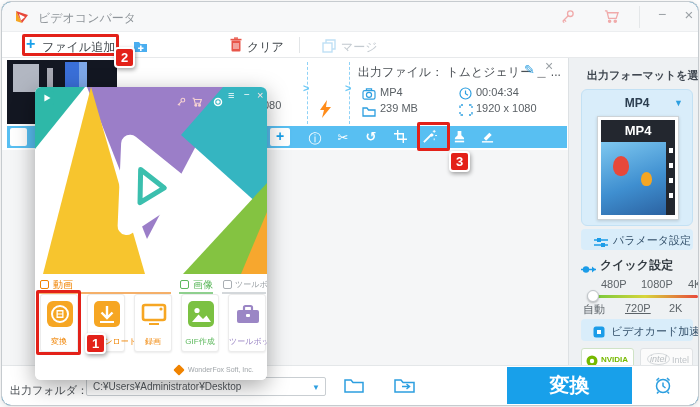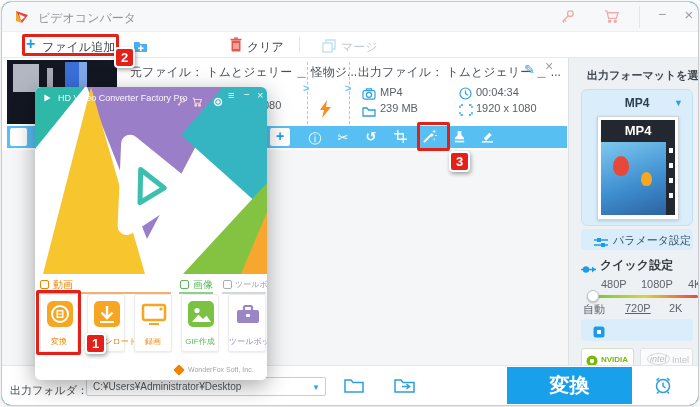--- a/index.html
+++ b/index.html
@@ -92,21 +92,20 @@
   <div class="abs" style="left:0;top:56px;width:566px;height:307px;background:#f5f6f7;">
     <div class="abs" style="left:0;top:0;width:566px;height:92px;background:#fff;"></div>
 
     <div class="abs" style="left:5px;top:2px;width:110px;height:64px;background:#131722;overflow:hidden;">
       <div class="abs" style="left:6px;top:4px;width:26px;height:28px;background:#cfd3de;opacity:.85;"></div>
       <div class="abs" style="left:40px;top:8px;width:6px;height:22px;background:#e8eaf2;opacity:.7;"></div>
       <div class="abs" style="left:58px;top:2px;width:14px;height:46px;background:#3a6fd8;"></div>
       <div class="abs" style="left:72px;top:2px;width:8px;height:46px;background:#7ea8e8;"></div>
     </div>
 
-    <span class="abs" style="left:128px;top:6px;font-size:12px;color:#4a4f54;white-space:nowrap;">元ファイル： トムとジェリー ＿ 怪物ジ...</span>
     <span class="meta" style="left:261px;top:41px;">080</span>
 
     <span class="dashline" style="left:305px;top:4px;height:62px;"></span>
     <span class="dashline" style="left:347px;top:4px;height:62px;"></span>
     <span class="chev" style="left:301px;top:24px;">&gt;</span>
     <span class="chev" style="left:343px;top:24px;">&gt;</span>
     <span class="abs" style="left:318px;top:42px;">
       <svg width="12" height="18" viewBox="0 0 12 18">
             <polygon points="7,0 0,10 4,10 2,18 11,7 6,7" fill="#ff8c1a"></polygon>
           </svg>
@@ -226,20 +225,21 @@
     <span class="slider-lab" style="left:56px;top:244px;text-decoration:underline;">720P</span>
     <span class="slider-lab" style="left:100px;top:244px;">2K</span>
 
     <div class="abs" style="left:12px;top:261px;width:112px;height:22px;background:#d9edfa;border-radius:4px;cursor:pointer;">
       <span class="abs" style="left:12px;top:5px;">
         <svg width="12" height="12" viewBox="0 0 12 12">
               <rect x="0.5" y="0.5" width="11" height="11" rx="2.5" fill="#1b9ce8"></rect>
               <rect x="4" y="4" width="4" height="4" fill="#fff"></rect>
             </svg>
       </span>
+      <span class="abs" style="left:30px;top:5px;font-size:11px;color:#33506a;white-space:nowrap;">ビデオカード加速</span>
     </div>
 
     <div class="abs" style="left:12px;top:290px;width:53px;height:20px;background:#fff;border:1px solid #cfe3c6;border-radius:3px;cursor:pointer;">
       <span class="abs" style="left:4px;top:4px;">
         <svg width="12" height="12" viewBox="0 0 12 12">
               <circle cx="6" cy="6" r="5.5" fill="#76b900"></circle>
               <circle cx="6" cy="6" r="2.2" fill="#fff"></circle>
             </svg>
       </span>
       <span class="abs" style="left:19px;top:6px;font-size:8px;font-weight:bold;color:#76b900;">NVIDIA</span>
@@ -290,21 +290,20 @@
           <polygon points="14,10 74,46 22,92" fill="#fff" stroke="#fff" stroke-width="18" stroke-linejoin="round"></polygon>
           <polygon points="28,34 54,49 32,67" fill="none" stroke="#3bbfae" stroke-width="5" stroke-linejoin="round"></polygon>
         </g>
       </svg>
       <span class="abs" style="left:5px;top:4px;">
         <svg width="14" height="14" viewBox="0 0 16 16">
               <rect width="16" height="16" rx="3" fill="#2eb8a8"></rect>
               <polygon points="5,4 12,8 5,12" fill="#fff"></polygon>
             </svg>
       </span>
-      <span class="abs" style="left:23px;top:6px;font-size:9px;color:rgba(255,255,255,.95);white-space:nowrap;">HD Video Converter Factory Pro</span>
       <span class="abs" style="left:141px;top:6px;cursor:pointer;">
         <svg width="10" height="10" viewBox="0 0 16 16" fill="none" stroke="#f6d2d2" stroke-width="1.8">
               <circle cx="11" cy="5" r="3"></circle>
               <path d="M9 7L3 13M4.5 11.5l2 2"></path>
             </svg>
       </span>
       <span class="abs" style="left:157px;top:6px;cursor:pointer;">
         <svg width="10" height="10" viewBox="0 0 16 16" fill="none" stroke="#f6d2d2" stroke-width="1.8">
               <path d="M1 2h2l2 8h8l2-6H4"></path>
               <circle cx="6" cy="13" r="1.5" fill="#f6d2d2"></circle>

